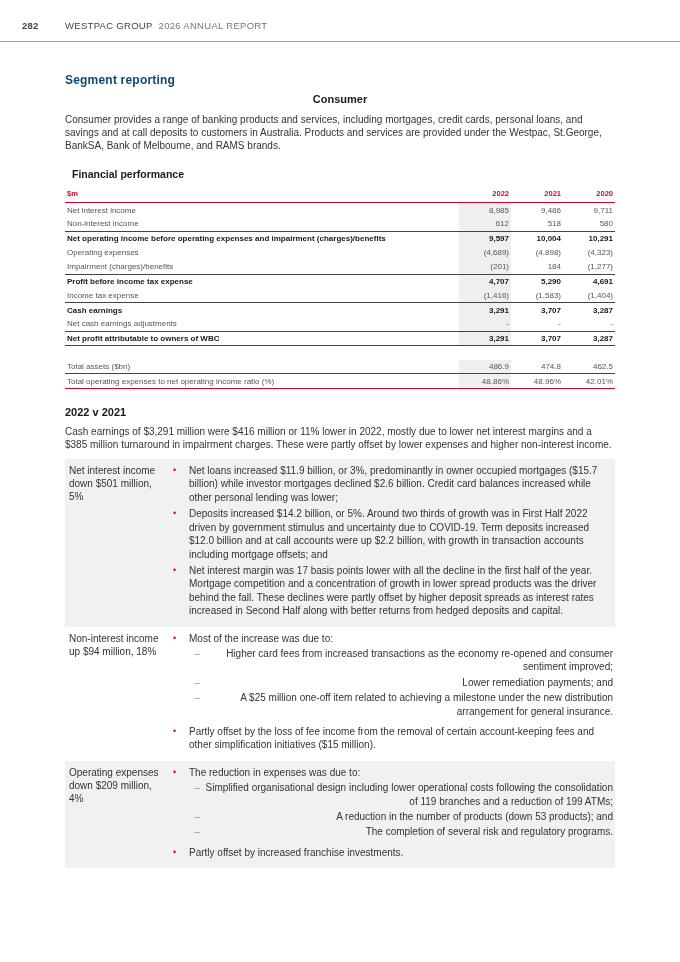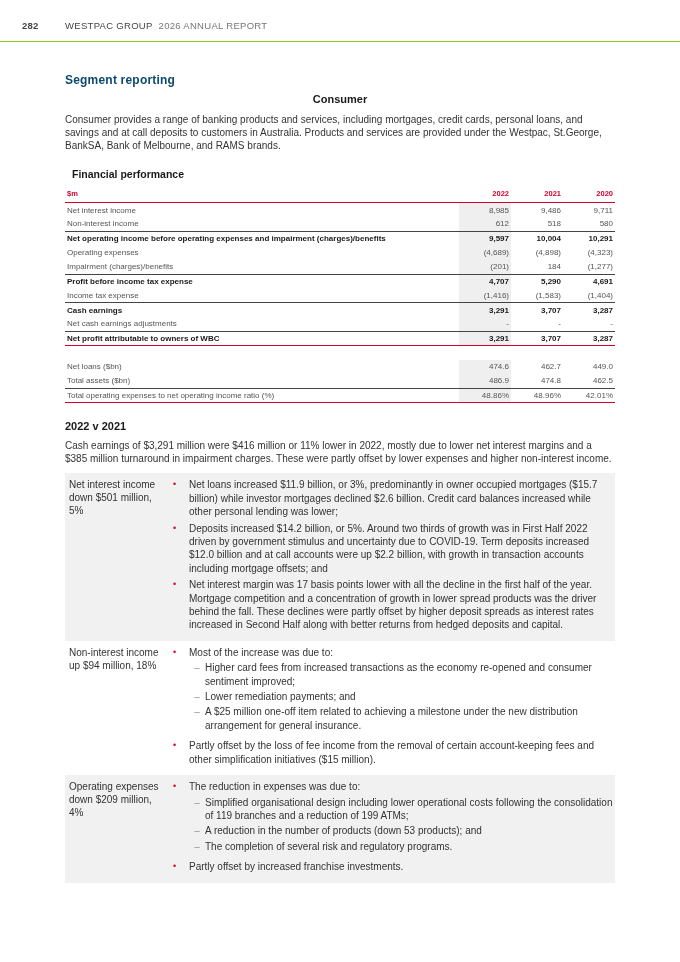--- a/index.html
+++ b/index.html
@@ -40,21 +40,21 @@
   .drivers { margin-top: 8px; width: 550px; }
   .drv { display: flex; padding: 5px 0 6px 0; }
   .drv.shaded { background: #f1f1f2; }
   .drv-lbl { width: 100px; padding-left: 4px; font-size: 10px; line-height: 13px; color: #333; }
   .drv-body { width: 448px; font-size: 10px; line-height: 13.4px; color: #333; }
   .bullet { display: flex; margin-bottom: 3px; }
   .bullet .dot { width: 10px; margin-left: 8px; color: #d5002b; font-size: 9px; line-height: 13.4px; }
   .bullet .txt { flex: 1; padding-left: 6px; }
   .dash { display: flex; margin-bottom: 2px; }
   .dash .d { width: 16px; color: #999; text-align: center; }
-  .dash .txt { flex: 1; padding-left: 0; }
+  .dash .txt { flex: 1; padding-left: 0; text-align: right; }
   .sublist { margin-top: 2px; margin-bottom: 4px; }
 </style>
 </head>
 <body>
 
 <div class="page-header">
   <span class="page-num">282</span>
   <span class="page-title-hdr">
     <span class="org">WESTPAC GROUP</span>&nbsp;
     <span class="rep">2026 ANNUAL REPORT</span>
@@ -144,26 +144,20 @@
           <td>3,707</td>
           <td>3,287</td>
         </tr>
         <tr class="gap">
           <td></td>
           <td></td>
           <td></td>
           <td></td>
         </tr>
         <tr>
-          <td class="lbl">Net loans ($bn)</td>
-          <td class="c22">474.6</td>
-          <td>462.7</td>
-          <td>449.0</td>
-        </tr>
-        <tr>
           <td class="lbl">Total assets ($bn)</td>
           <td class="c22">486.9</td>
           <td>474.8</td>
           <td>462.5</td>
         </tr>
         <tr class="topline redbottom">
           <td class="lbl">Total operating expenses to net operating income ratio (%)</td>
           <td class="c22">48.86%</td>
           <td>48.96%</td>
           <td>42.01%</td>

